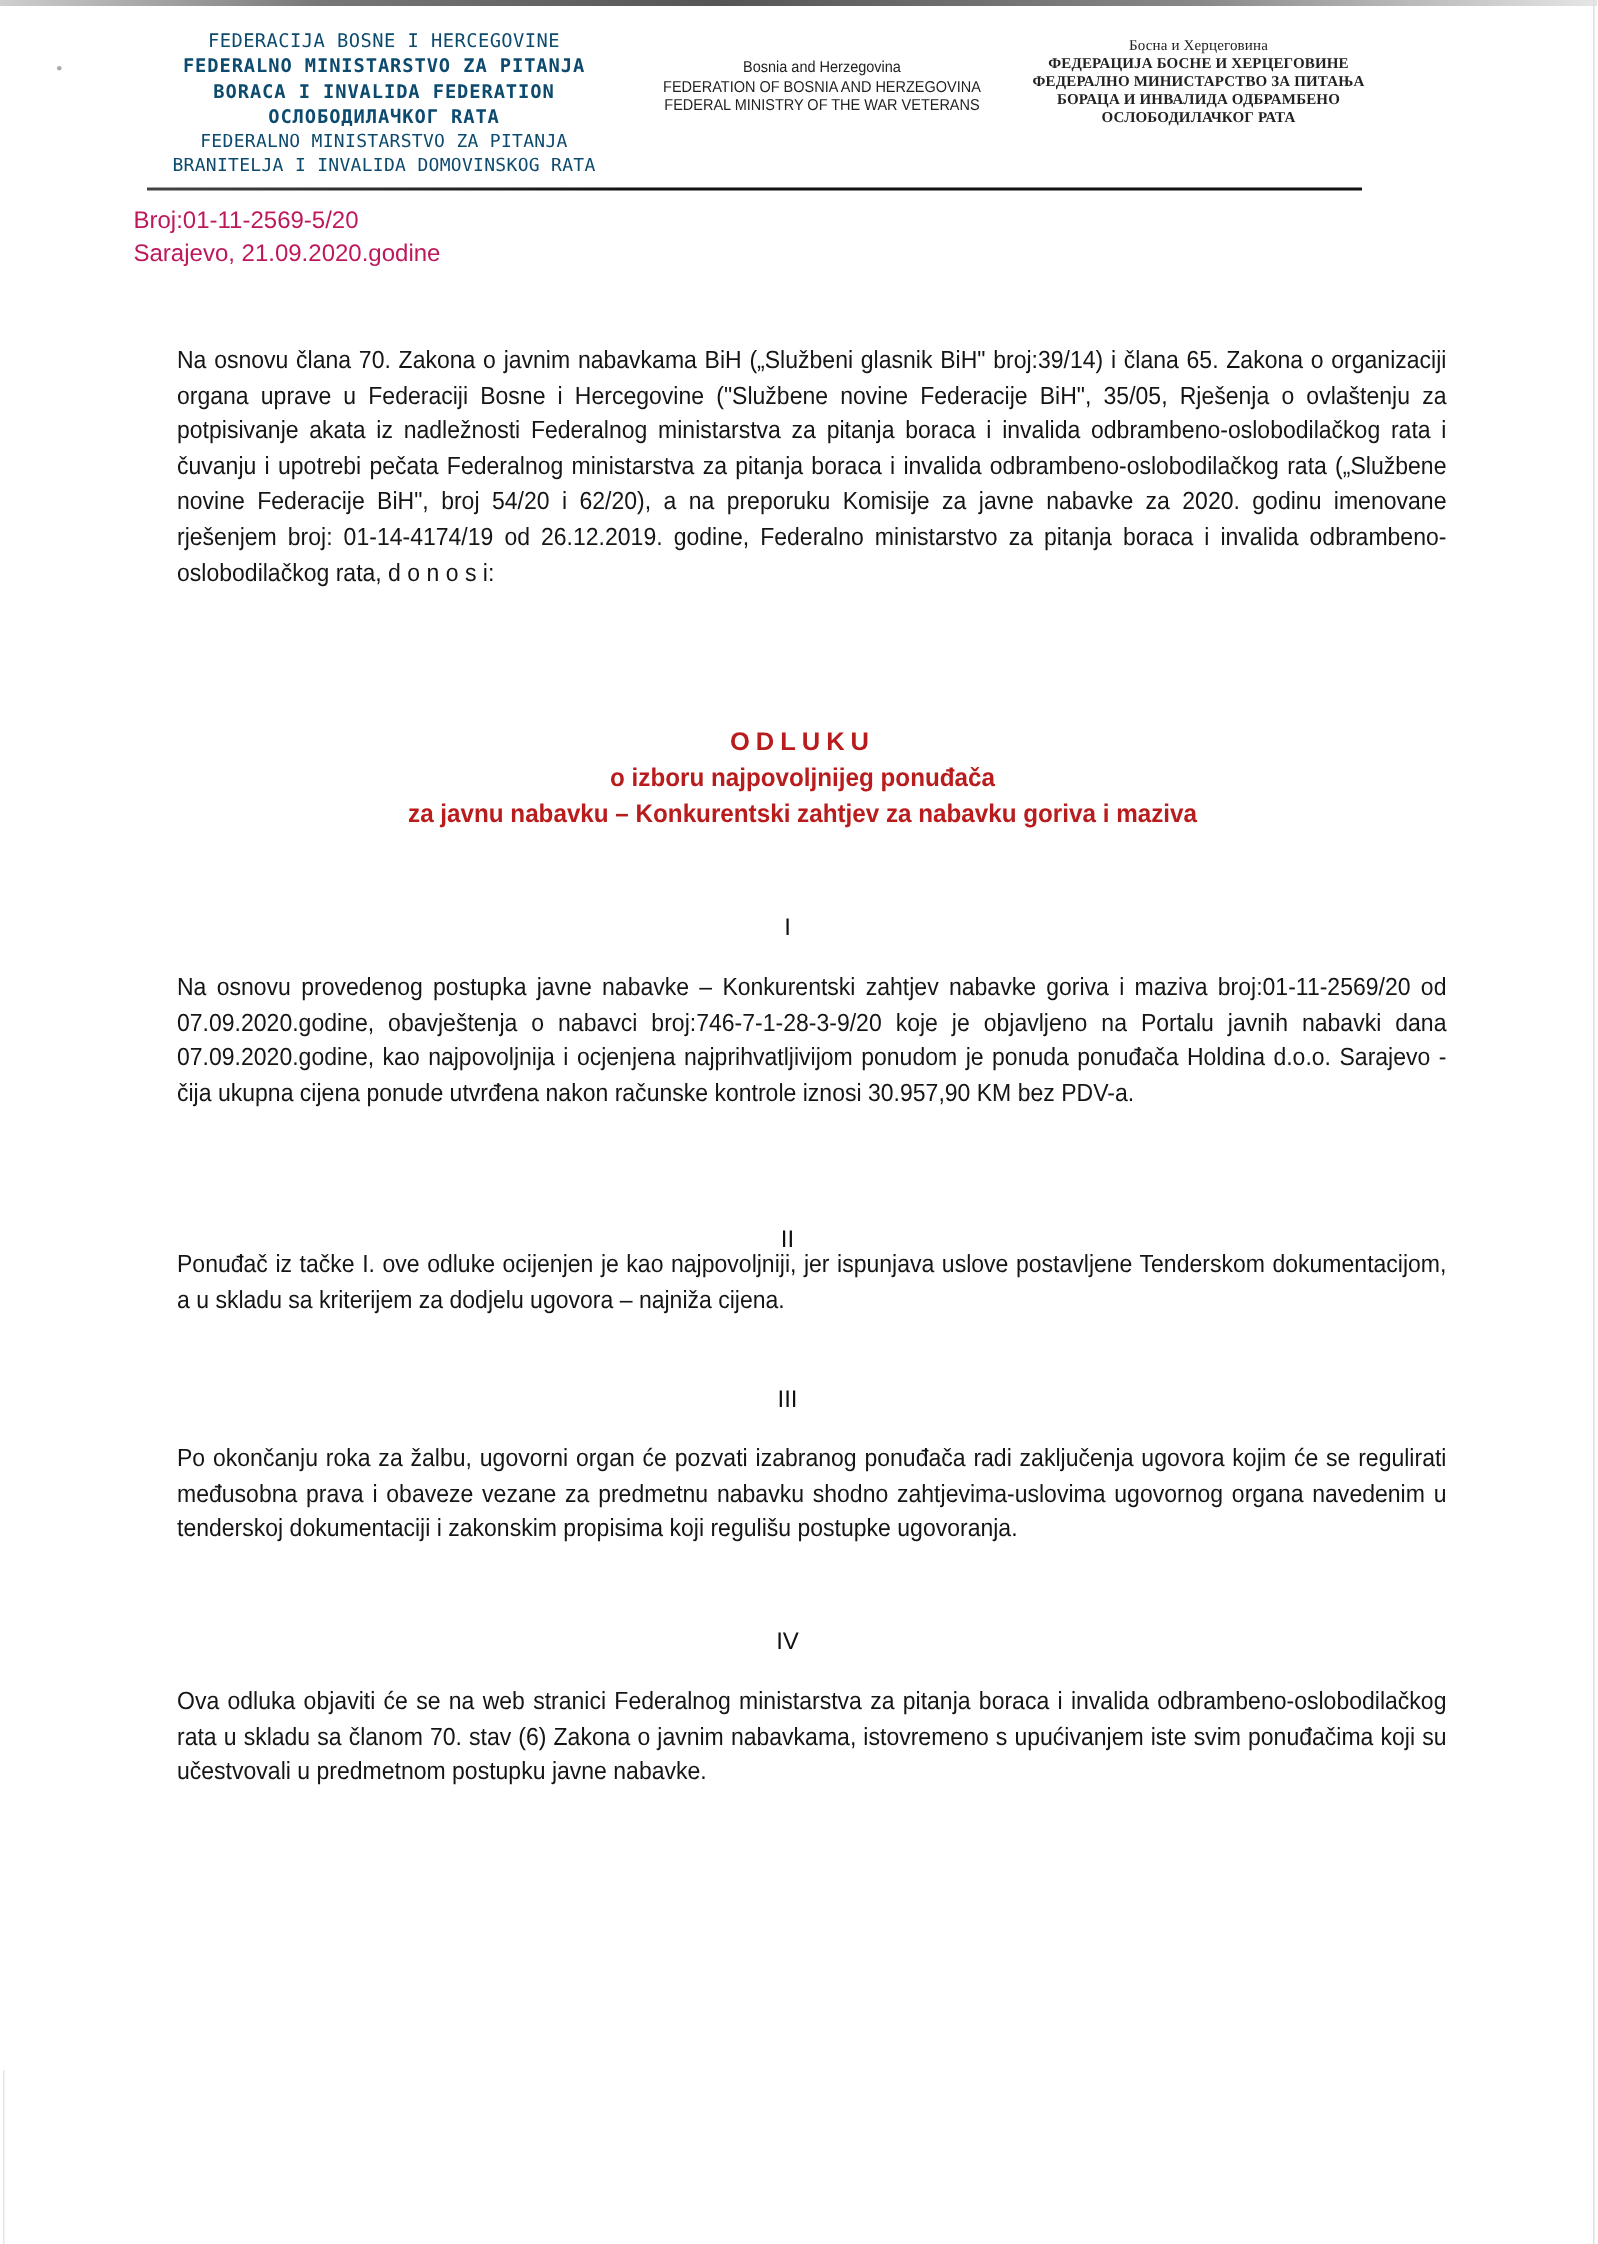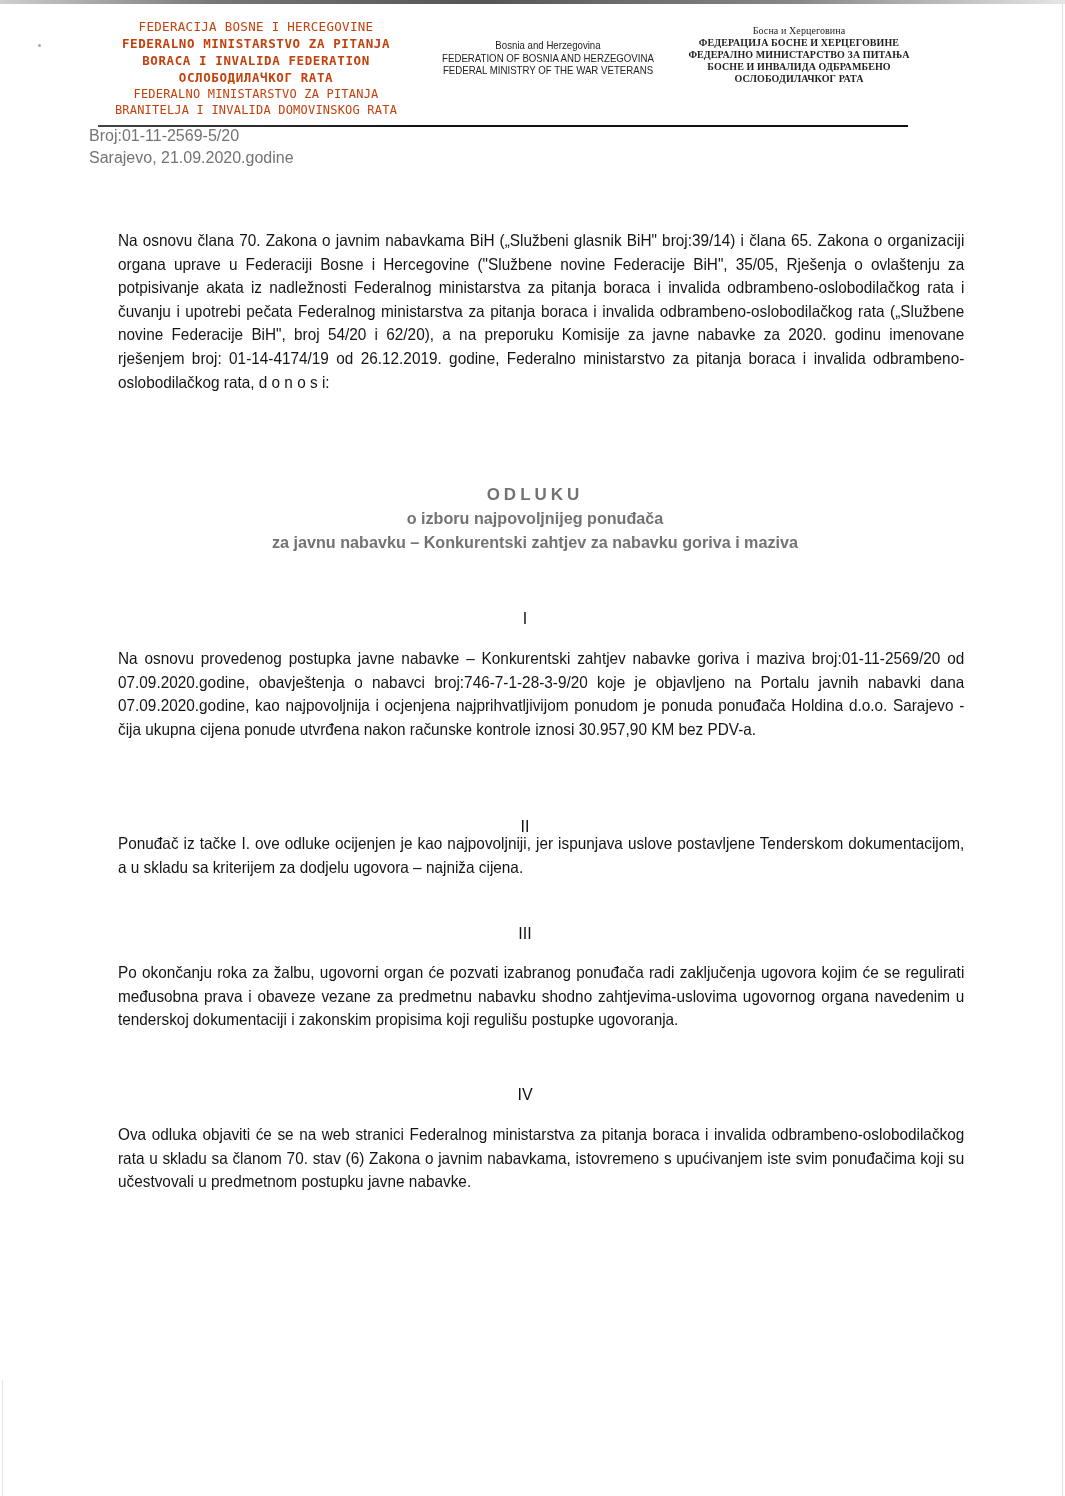--- a/index.html
+++ b/index.html
@@ -4,42 +4,42 @@
 <style>
   html, body { margin: 0; padding: 0; background: #ffffff; }
   body { width: 1065px; height: 1496px; position: relative; overflow: hidden; color: #1a1a1a; }
   .scan-top { position: absolute; left: 0; top: 0; width: 1065px; height: 4px;
     background: linear-gradient(to right, #cfcfcf 0%, #777 20%, #555 45%, #888 75%, #e6e6e6 100%); }
   .scan-edge-r { position: absolute; right: 2px; top: 0; width: 1px; height: 1496px; background: #e0e0e0; }
   .scan-edge-l { position: absolute; left: 2px; top: 1380px; width: 1px; height: 116px; background: #e6e6e6; }
   .dot { position: absolute; left: 38px; top: 44px; width: 3px; height: 3px; background: #aaa; border-radius: 50%; }
 
   .hdr-left { position: absolute; left: 96px; top: 18px; width: 320px; text-align: center;
-    font-family: "DejaVu Sans Mono", monospace; color: #c2410c; }
+    font-family: "DejaVu Sans Mono", monospace; color: #0c4a6e; }
   .hdr-left .l1 { font-size: 12.5px; line-height: 17px; letter-spacing: 0.3px; }
   .hdr-left .lb { font-size: 12.5px; line-height: 17px; font-weight: bold; letter-spacing: 0.6px; }
   .hdr-left .lsm { font-size: 12px; line-height: 16px; letter-spacing: 0.2px; }
 
   .hdr-mid { position: absolute; left: 428px; top: 39px; width: 240px; text-align: center;
     font-family: "Liberation Sans", sans-serif; font-size: 10.5px; line-height: 12.5px; color: #222; transform: scaleX(0.92); }
   .hdr-right { position: absolute; left: 678px; top: 25px; width: 242px; text-align: center;
     font-family: "Liberation Serif", serif; font-size: 10px; line-height: 12px; color: #222; font-weight: bold; letter-spacing: 0.1px; }
 
   .hdr-rule { position: absolute; left: 98px; top: 125px; width: 810px; height: 2px;
     background: linear-gradient(to right, #444 0%, #111 40%, #111 100%); }
 
-  .meta { position: absolute; left: 89px; top: 125px; font-family: "Liberation Sans", sans-serif;
-    font-size: 16px; line-height: 22px; color: #737373; }
+  .meta { position: absolute; left: 89px; top: 137px; font-family: "Liberation Sans", sans-serif;
+    font-size: 16px; line-height: 22px; color: #be185d; }
 
   .para { position: absolute; left: 118px; width: 846px; font-family: "Liberation Sans", sans-serif;
     font-size: 16.5px; line-height: 23.6px; color: #151515; text-align: justify; text-align-last: left;
     transform-origin: left top; transform: scaleX(0.93); width: 910px; }
 
   .title-block { position: absolute; left: 190px; top: 483px; width: 690px; text-align: center;
-    font-family: "Liberation Sans", sans-serif; font-weight: bold; color: #737373; }
+    font-family: "Liberation Sans", sans-serif; font-weight: bold; color: #b91c1c; }
   .title-block .t1 { font-size: 17px; letter-spacing: 4px; line-height: 24px; }
   .title-block .t2 { font-size: 17px; line-height: 24px; transform: scaleX(0.95); }
   .title-block .t3 { font-size: 17px; line-height: 24px; transform: scaleX(0.95); }
 
   .sec-num { position: absolute; left: 480px; width: 90px; text-align: center;
     font-family: "Liberation Sans", sans-serif; font-size: 16px; color: #111; }
 </style>
 </head>
 <body>
 
@@ -60,21 +60,21 @@
 <div class="hdr-mid">
   <div>Bosnia and Herzegovina</div>
   <div>FEDERATION OF BOSNIA AND HERZEGOVINA</div>
   <div>FEDERAL MINISTRY OF THE WAR VETERANS</div>
 </div>
 
 <div class="hdr-right">
   <div style="font-weight:normal">Босна и Херцеговина</div>
   <div>ФЕДЕРАЦИЈА БОСНЕ И ХЕРЦЕГОВИНЕ</div>
   <div>ФЕДЕРАЛНО МИНИСТАРСТВО ЗА ПИТАЊА</div>
-  <div>БОСНЕ И ИНВАЛИДА ОДБРАМБЕНО</div>
+  <div>БОРАЦА И ИНВАЛИДА ОДБРАМБЕНО</div>
   <div>ОСЛОБОДИЛАЧКОГ РАТА</div>
 </div>
 
 <div class="hdr-rule"></div>
 
 <div class="meta">
   <div>Broj:01-11-2569-5/20</div>
   <div>Sarajevo, 21.09.2020.godine</div>
 </div>
 

